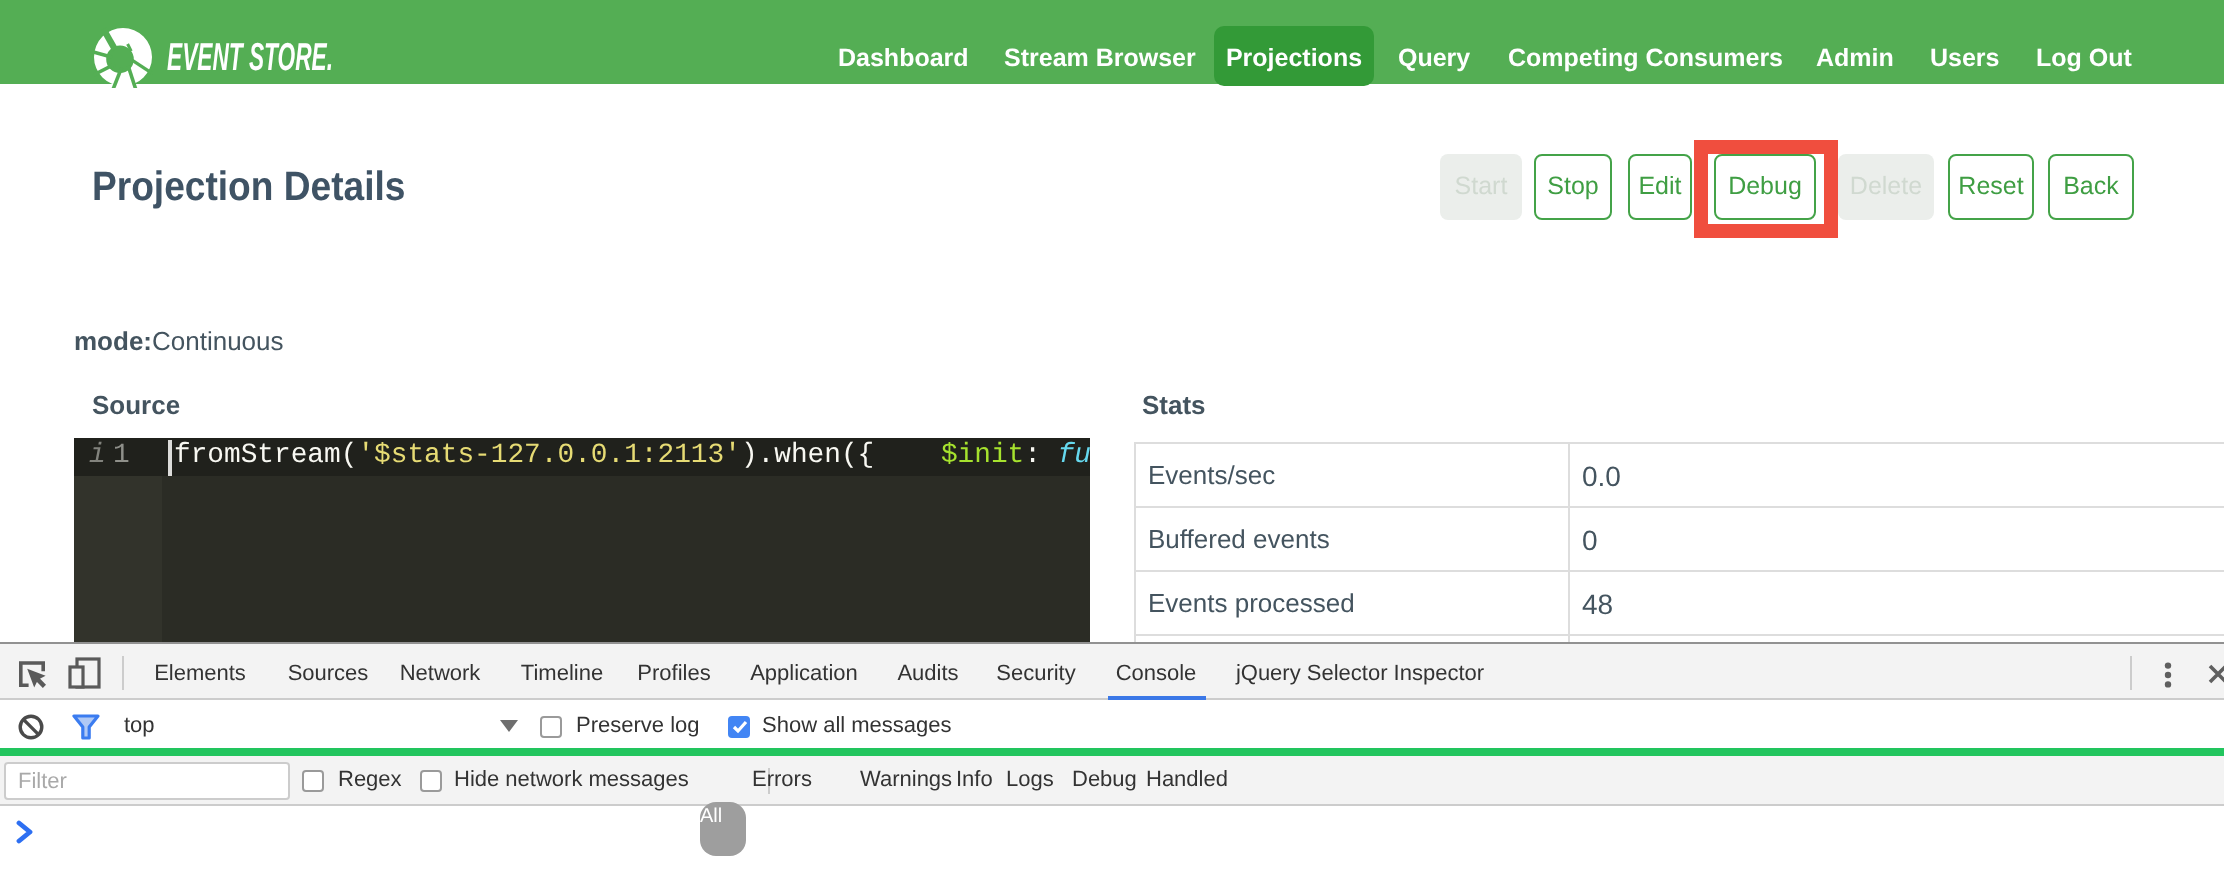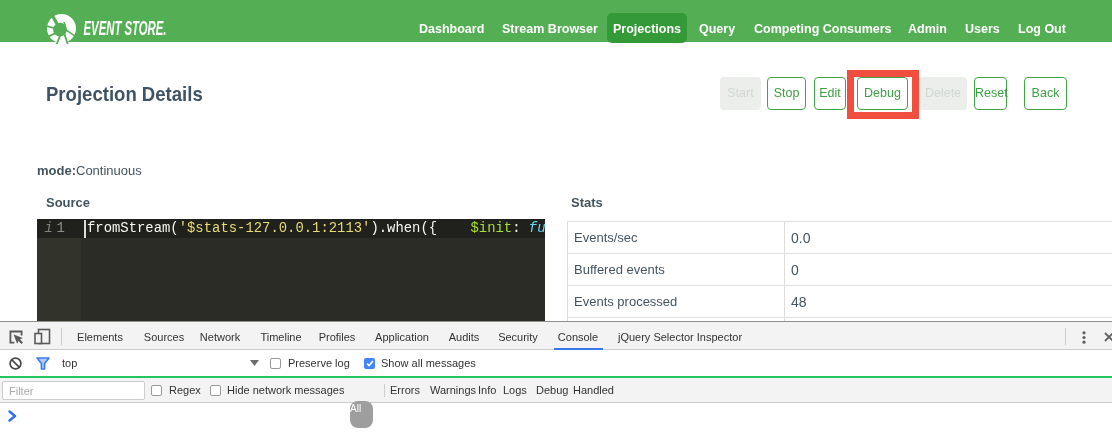--- a/index.html
+++ b/index.html
@@ -45,21 +45,21 @@
   .tc1{position:absolute;left:6px;top:8px;font-size:13px;color:#44545f;}
   .tc2{position:absolute;left:223px;top:8px;font-size:14px;color:#44545f;}
   .tdiv{position:absolute;left:216px;top:0;width:1px;height:100%;background:#ddd;}
 
   
   #dt{position:absolute;left:0;top:321px;width:1112px;height:119px;background:#fff;}
   #dtTabs{position:absolute;left:0;top:0;width:1112px;height:29px;background:#f3f3f3;
           border-top:1px solid #919191;border-bottom:1px solid #ccc;box-sizing:border-box;}
   .tab{position:absolute;top:9px;font-size:11px;color:#333;white-space:nowrap;transform:translateX(-50%);}
   #consUL{position:absolute;left:554px;top:26px;width:49px;height:2.5px;background:#3b78e7;}
-  #dtRow2{position:absolute;left:0;top:29px;width:1112px;height:28px;background:#fff;border-bottom:2px solid #22c55e;box-sizing:border-box;}
+  #dtRow2{position:absolute;left:0;top:29px;width:1112px;height:28px;background:#fff;border-bottom:4px solid #22c55e;box-sizing:border-box;}
   #dtRow3{position:absolute;left:0;top:57px;width:1112px;height:25px;background:#f3f3f3;border-bottom:1px solid #ccc;box-sizing:border-box;}
   .dtxt{position:absolute;font-size:11px;color:#333;white-space:nowrap;}
   .cbx{position:absolute;width:11px;height:11px;box-sizing:border-box;border:1px solid #9a9a9a;border-radius:2px;background:#fff;}
   .cbx.on{border:none;background:#4285f4;}
   #filtin{position:absolute;left:2px;top:3px;width:143px;height:19px;box-sizing:border-box;border:1px solid #ccc;border-radius:2px;background:#fff;}
   #filtin span{position:absolute;left:6px;top:3px;font-size:11px;color:#a9a9a9;}
   #allpill{position:absolute;left:350px;top:23px;width:23px;height:27px;border-radius:8px;background:#9e9e9e;
            color:#fff;font-size:10px;text-align:left;line-height:15px;}
   .vsep{position:absolute;width:1px;background:#ccc;}
 </style>
@@ -99,21 +99,21 @@
   <div id="h1">Projection Details</div>
   <div id="mode"><b>mode:</b>Continuous</div>
   <div id="srclab">Source</div>
   <div id="statslab">Stats</div>
 
   <div class="btn dis" style="left:720px;width:41px">Start</div>
   <div class="btn" style="left:767px;width:39px">Stop</div>
   <div class="btn" style="left:814px;width:32px">Edit</div>
   <div class="btn" style="left:857px;width:51px">Debug</div>
   <div class="btn dis" style="left:919px;width:48px">Delete</div>
-  <div class="btn" style="left:974px;width:33px">Reset</div>
+  <div class="btn" style="left:974px;width:43px">Reset</div>
   <div class="btn" style="left:1024px;width:43px">Back</div>
   <div id="redbox"></div>
 
   <div id="editor">
     <div id="gutter"></div>
     <div id="line1"></div>
     <div id="gut1" style="left:7.5px;font-style:italic;color:#82837d">i</div>
       <div id="gut1" style="left:19.5px">1</div>
     <div id="cursor"></div>
     <div id="code">fromStream(<span class="cy">'$stats-127.0.0.1:2113'</span>).when({    <span class="cg">$init</span>: <span class="cb">fun</span></div>
@@ -196,21 +196,21 @@
     <div id="dtRow3">
       <div id="filtin">
           <span>Filter</span>
         </div>
       <div class="cbx" style="left:151px;top:7px"></div>
       <span class="dtxt" style="left:169px;top:6px">Regex</span>
       <div class="cbx" style="left:210px;top:7px"></div>
       <span class="dtxt" style="left:227px;top:6px">Hide network messages</span>
       <div id="allpill">All</div>
       <div class="vsep" style="left:384px;top:6px;height:13px"></div>
-      <span class="dtxt" style="left:390px;top:6px">Errors</span>
+      <span class="dtxt" style="left:376px;top:6px">Errors</span>
       <span class="dtxt" style="left:430px;top:6px">Warnings</span>
       <span class="dtxt" style="left:478px;top:6px">Info</span>
       <span class="dtxt" style="left:503px;top:6px">Logs</span>
       <span class="dtxt" style="left:536px;top:6px">Debug</span>
       <span class="dtxt" style="left:573px;top:6px">Handled</span>
     </div>
     <svg class="abs" style="left:8px;top:89px" width="9" height="12" viewBox="0 0 9 12">
       <path d="M1.5 1.5 L7 6 L1.5 10.5" fill="none" stroke="#2d6ff2" stroke-width="2.4" stroke-linecap="round" stroke-linejoin="round"></path>
     </svg>
   </div>

